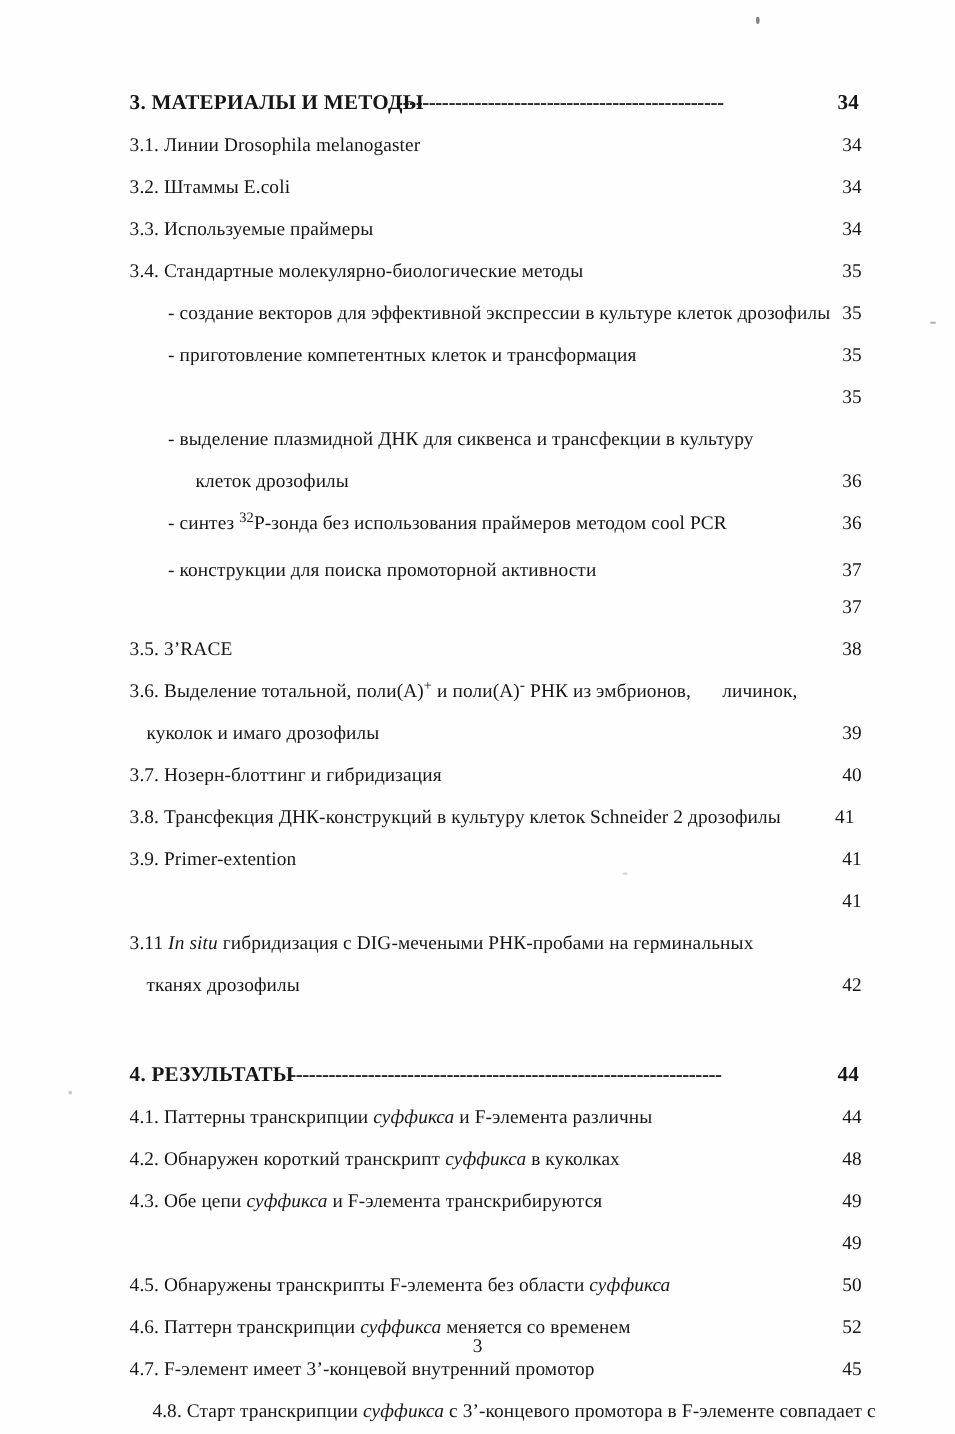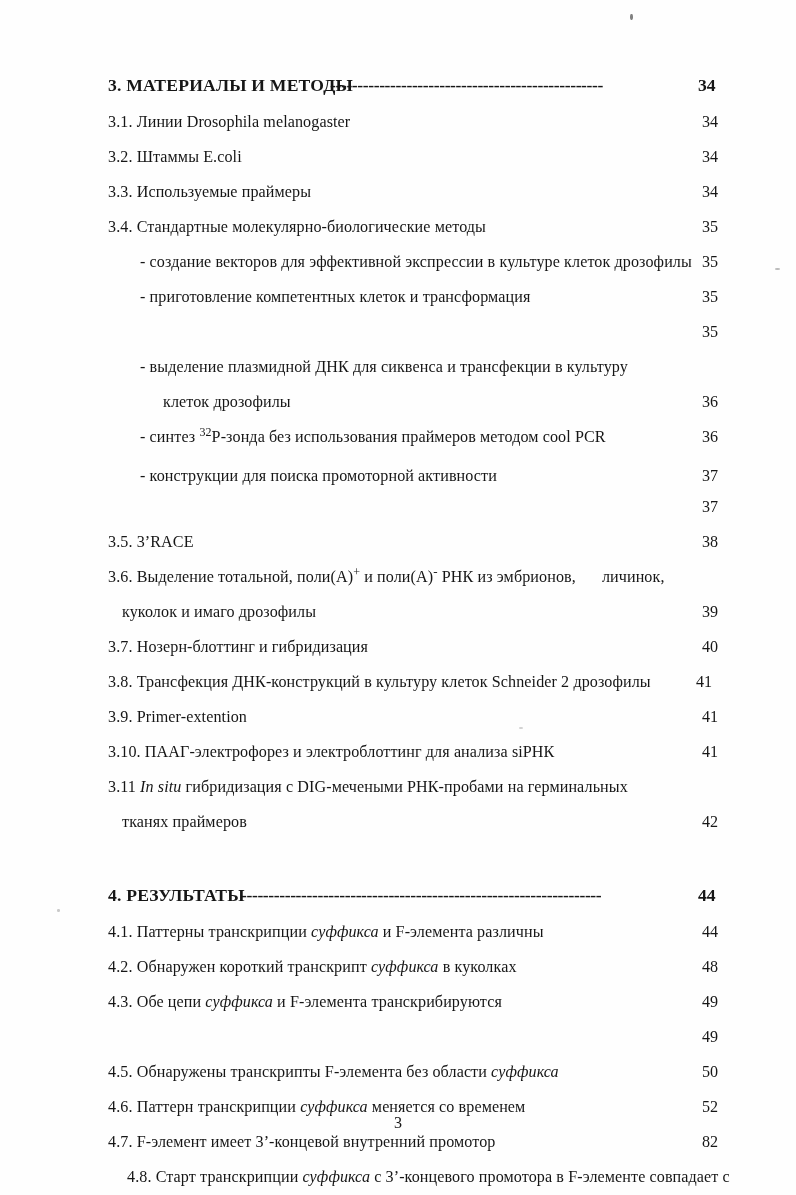--- a/index.html
+++ b/index.html
@@ -232,30 +232,29 @@
       <span class="txt lvl-main">3.8. Трансфекция ДНК-конструкций в культуру клеток Schneider 2 дрозофилы</span>
       <span class="pg pg-col-a">41</span>
     </div>
 
     <div class="row" style="top:705px;">
       <span class="txt lvl-main">3.9. Primer-extention</span>
       <span class="pg pg-col">41</span>
     </div>
 
     <div class="row" style="top:740px;">
-      <span class="txt lvl-main">3.10. ПААГ-электрофорез и электроблоттинг для анализа siРНК</span>
       <span class="pg pg-col">41</span>
     </div>
 
     <div class="row" style="top:775px;">
       <span class="txt lvl-main">3.11 <i>In situ</i> гибридизация с DIG-мечеными РНК-пробами на герминальных</span>
       <span class="pg pg-col"></span>
     </div>
     <div class="row" style="top:810px;">
-      <span class="txt lvl-wrap">тканях праймеров</span>
+      <span class="txt lvl-wrap">тканях дрозофилы</span>
       <span class="pg pg-col">42</span>
     </div>
 
     <div class="head" style="top:882px;">
       <span class="htxt">4. РЕЗУЛЬТАТЫ</span>
       <span class="hleader" style="left:241px; width:457px;">------------------------------------------------------------------</span>
       <span class="hpg" style="left:698px;">44</span>
     </div>
 
     <div class="row" style="top:920px;">
@@ -282,21 +281,21 @@
       <span class="pg pg-col">50</span>
     </div>
 
     <div class="row" style="top:1095px;">
       <span class="txt lvl-main">4.6. Паттерн транскрипции <i>суффикса</i> меняется со временем</span>
       <span class="pg pg-col">52</span>
     </div>
 
     <div class="row" style="top:1130px;">
       <span class="txt lvl-main">4.7. F-элемент имеет 3’-концевой внутренний  промотор</span>
-      <span class="pg pg-col">82</span>
+      <span class="pg pg-col">45</span>
     </div>
 
     <div class="row" style="top:1165px;margin-left:19px;">
       <span class="txt lvl-main">4.8. Старт транскрипции <i>суффикса</i> с 3’-концевого промотора в F-элементе совпадает с</span>
       <span class="pg pg-col"></span>
     </div>
 
   </div>
 
   <div class="footer-num">3</div>

